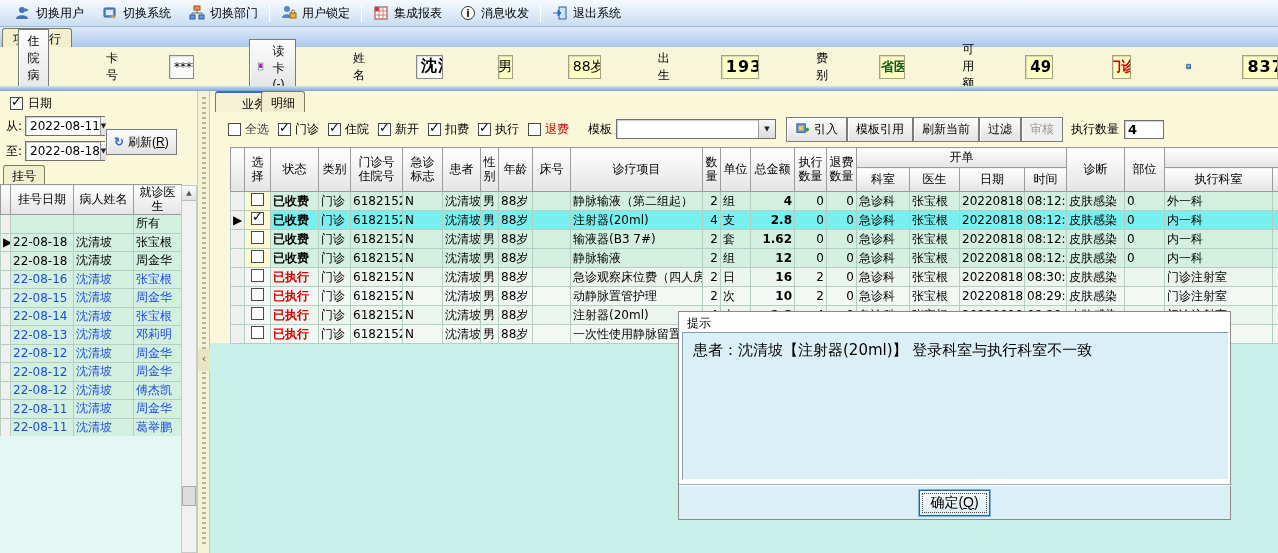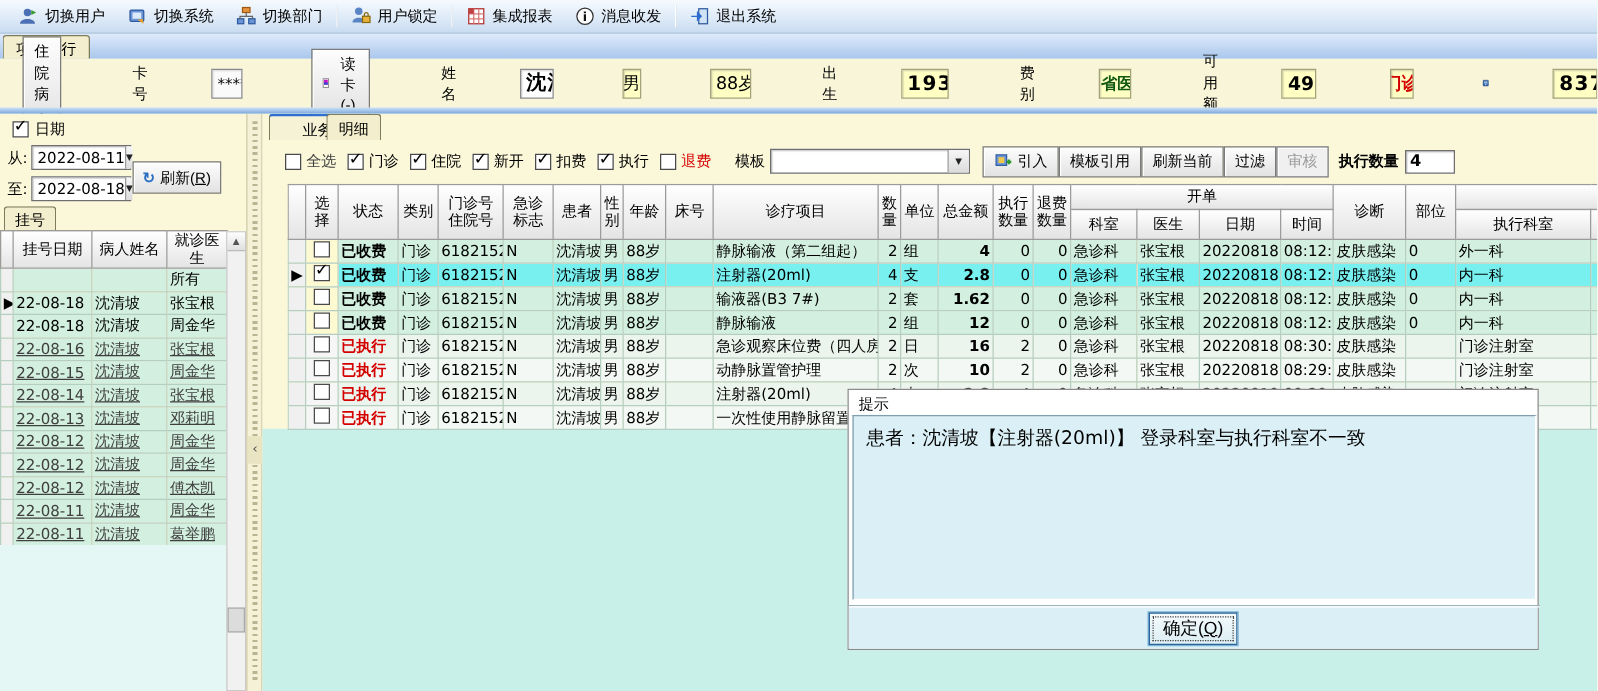--- a/index.html
+++ b/index.html
@@ -61,21 +61,21 @@
                   white-space:nowrap; overflow:hidden; }
   tr.mint td { background:#d2efdf; }
   tr.sel  td { background:#79f0f0; }
   tr.ex1  td { background:#ecf4ee; }
   tr.ex2  td { background:#f4f8f4; }
   td.ind { background:#f0f0f0 !important; text-align:center; font-size:8px; padding:0; }
   td.cbY { background:#fdf9d0 !important; text-align:center; }
   td.cbW { background:#f6f6f6 !important; text-align:center; }
   .stB { color:#000; font-weight:bold; }
   .stR { color:#d40000; font-weight:bold; }
-  tr.red td { color:#404040;text-decoration:underline; }
+  tr.red td { color:#1d4ed8; }
   td.amt { font-size:14px; font-weight:bold; text-align:right; padding-right:6px; }
   td.num { text-align:right; padding-right:5px; }
   td.ctr { text-align:center; }
   .scrollv { position:absolute; left:181px; top:94px; width:16px; height:368px;
              background:#f1f1f1; border:1px solid #c9c9c9; }
   .scrollv .sarr { width:14px; height:15px; background:linear-gradient(#fdfdfd,#e0e0e0);
                    border-bottom:1px solid #bbb; font-size:7px; color:#555; text-align:center; line-height:15px; }
   .scrollv .thumb { position:absolute; left:0; top:300px; width:14px; height:20px;
                     background:#dcdcdc; border:1px solid #aaa; }
   .splitter { position:absolute; left:197px; top:91px; width:13px; height:462px;
@@ -416,21 +416,21 @@
             <rect x="2" y="2" width="9" height="9" fill="#6b95d6" stroke="#2d5a9e"></rect>
             <rect x="4" y="4" width="5" height="5" fill="#f0c84a"></rect>
             <path d="M11 8h4M13 6v4" stroke="#2f9b2f" stroke-width="2"></path>
           </svg>
         <span>引入</span>
       </button>
       <button class="fbtn">模板引用</button>
       <button class="fbtn">刷新当前</button>
       <button class="fbtn">过滤</button>
       <button class="fbtn disabled">审核</button>
-      <span style="margin:0 5px 0 8px; font-weight:bold;">执行数量</span>
+      <span style="margin:0 5px 0 8px; font-weight:normal;">执行数量</span>
       <input class="qtyinput" value="4" style="">
     </div>
 
     <div class="gridwrap">
       <table class="grid" style="width:1062px;">
         <colgroup>
           <col style="width:14px;">
             <col style="width:26px;">
             <col style="width:48px;">
             <col style="width:32px;">

